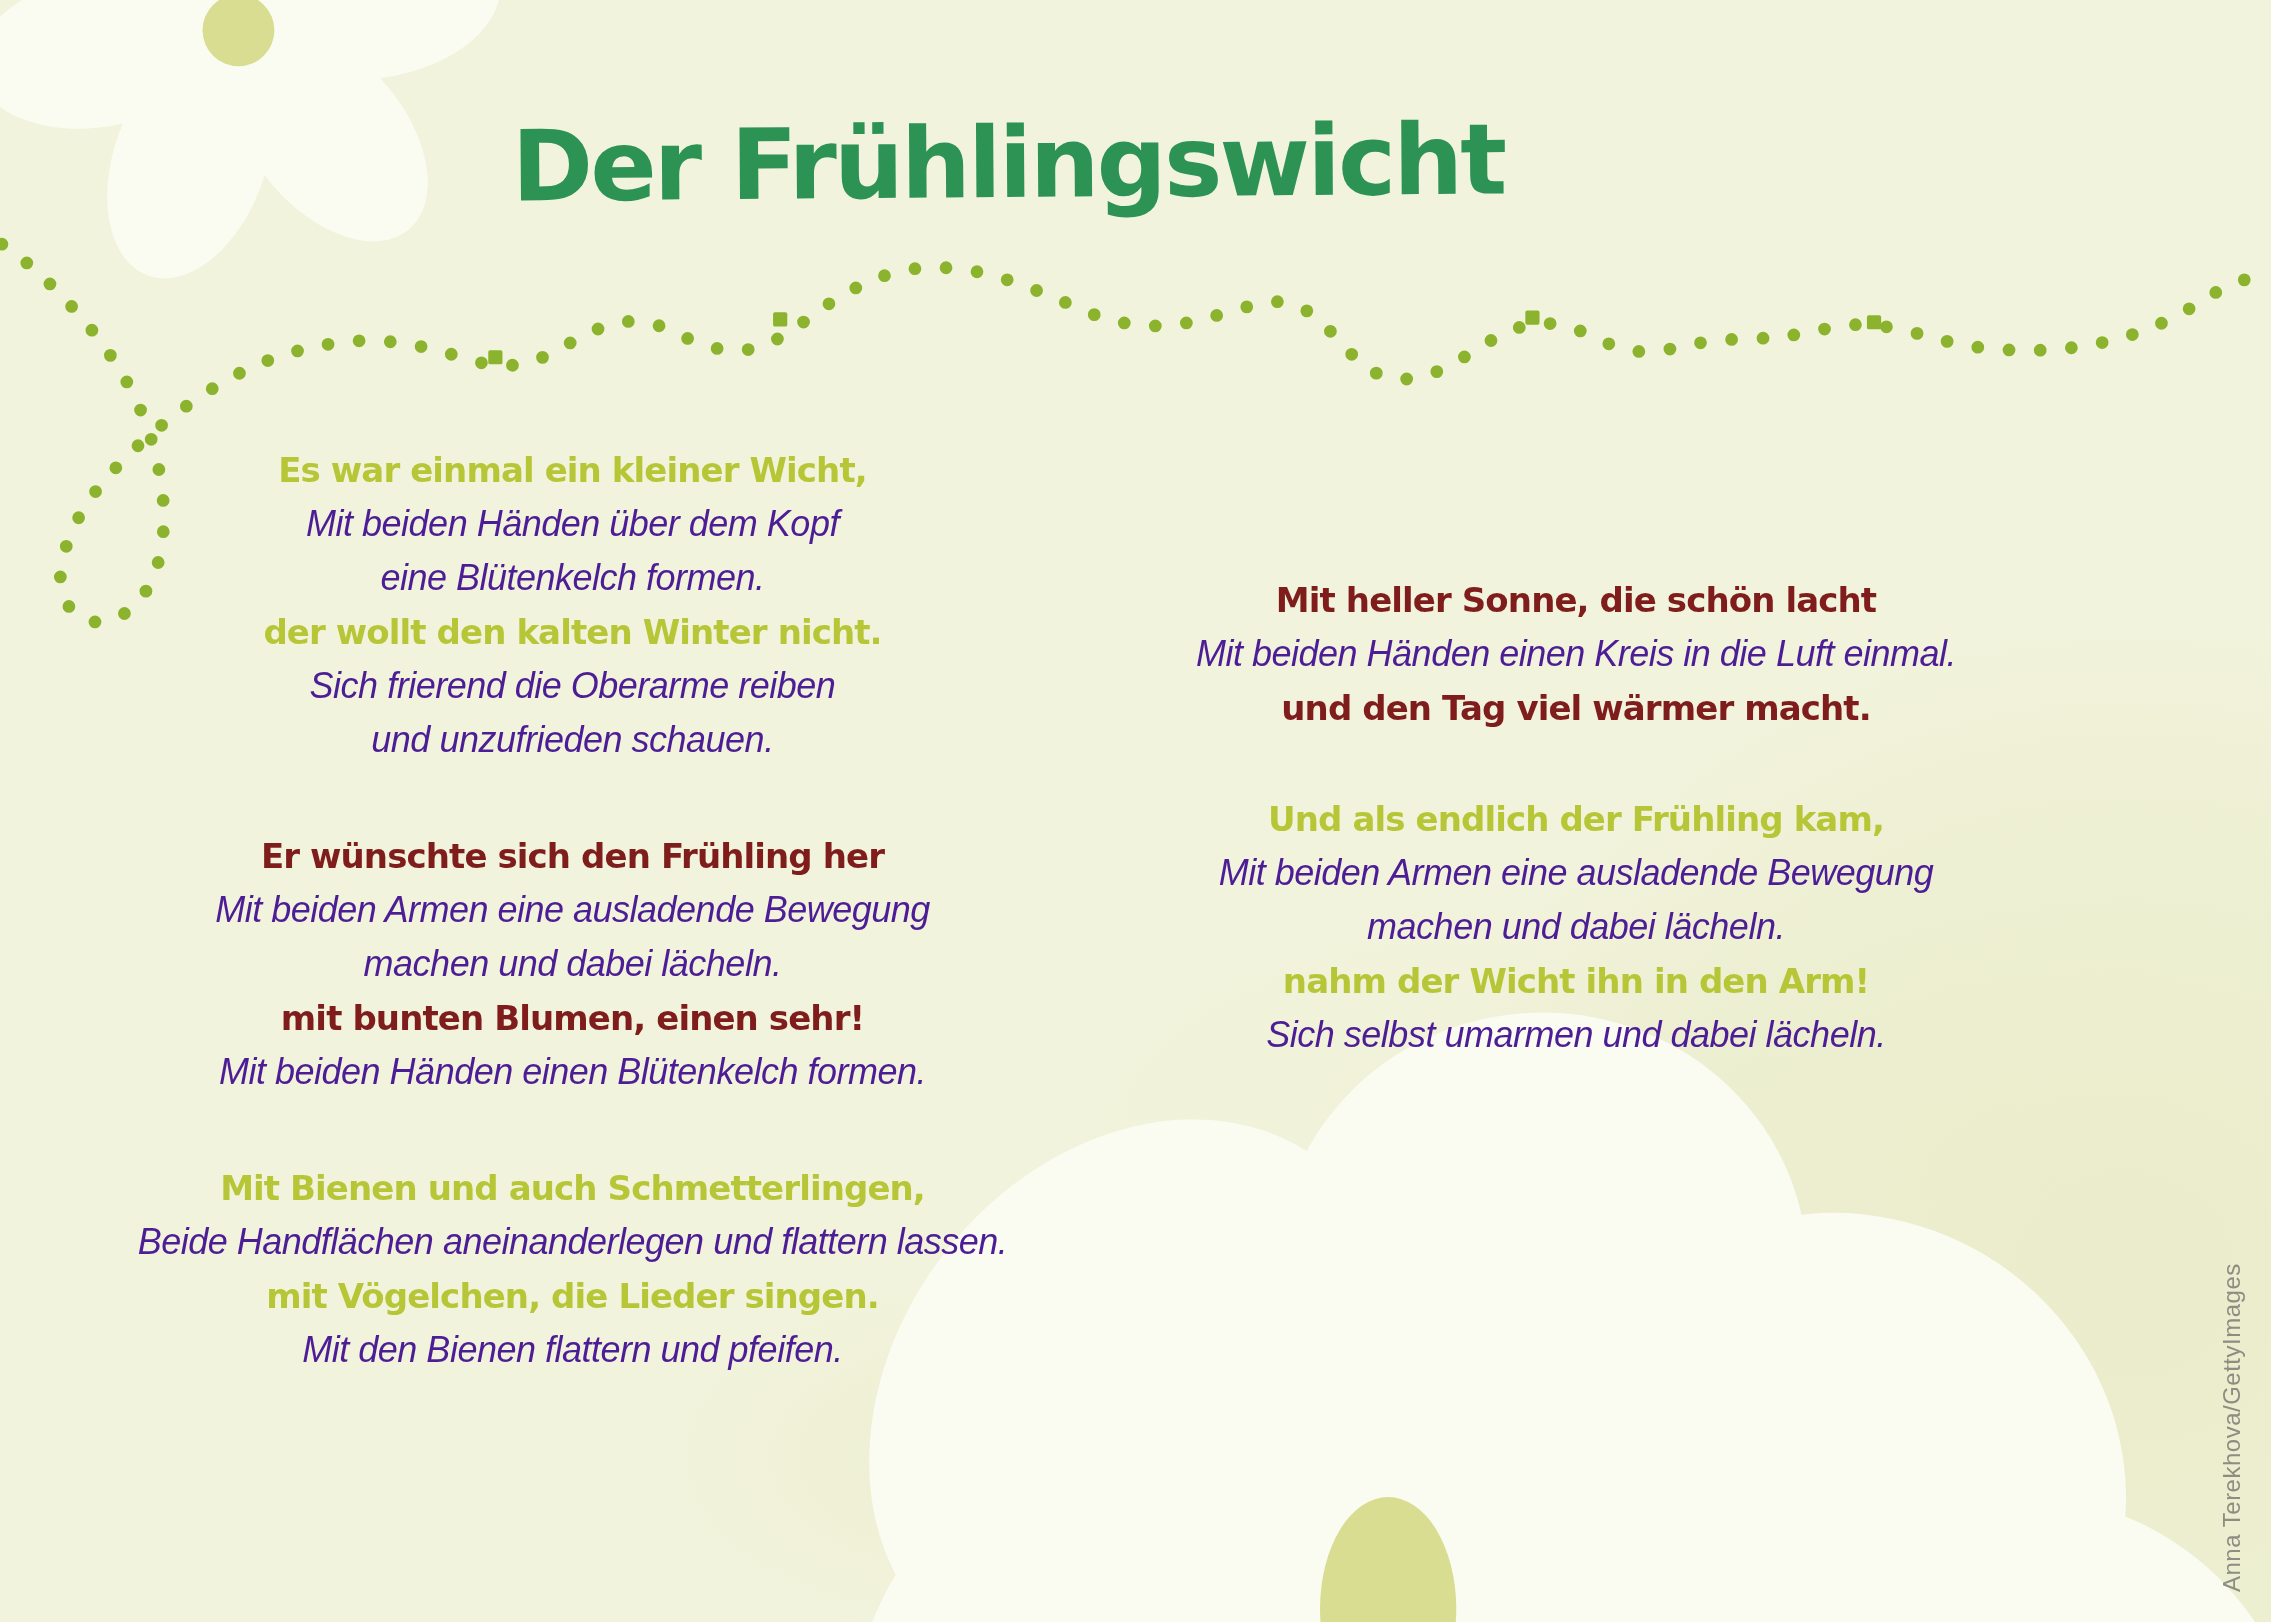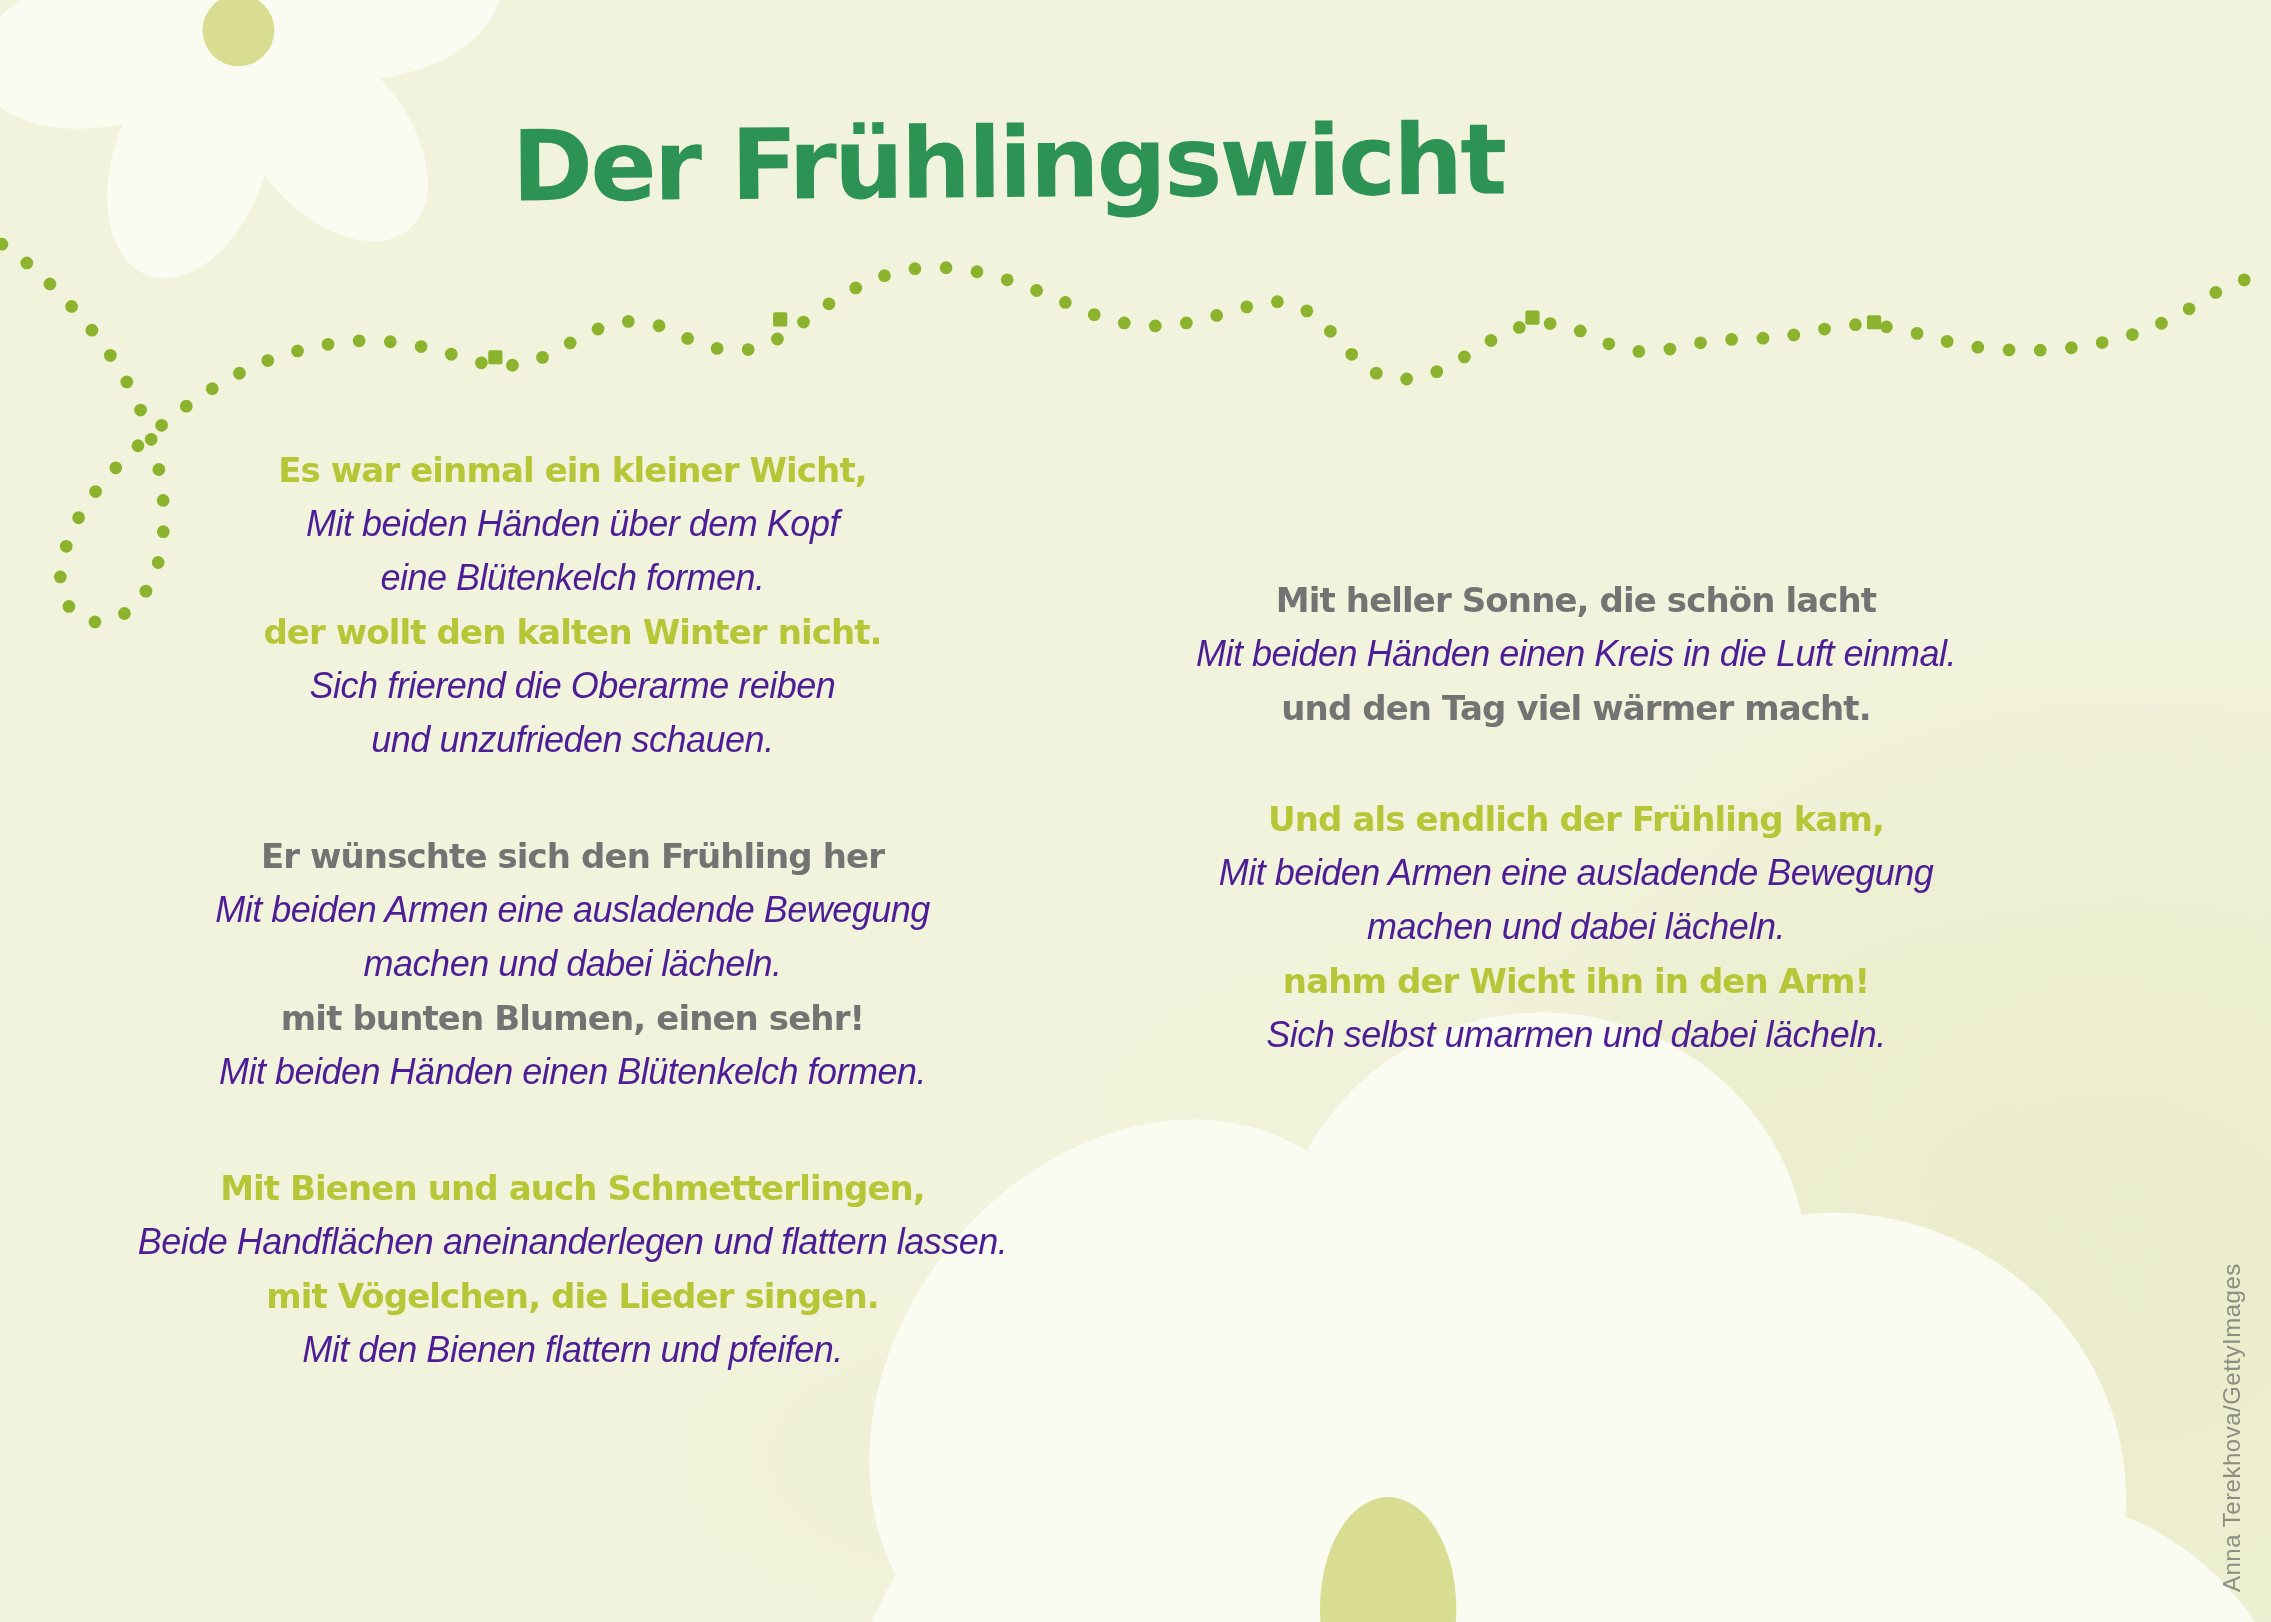--- a/index.html
+++ b/index.html
@@ -39,21 +39,21 @@
     height:54px;line-height:54px;
     white-space:nowrap;
   }
   .line.h-lime,.line.h-green{
     font-family:"DejaVu Sans",sans-serif;
     font-weight:bold;
     font-size:34px;
     letter-spacing:-0.9px;
   }
   .line.h-lime{color:#b7c636;}
-  .line.h-green{color:#737373;}
+  .line.h-green{color:#7f1d1d;}
   .line.body{
     font-family:"Liberation Sans",sans-serif;
     font-style:italic;
     font-size:36px;
     letter-spacing:-0.5px;
     color:#4c1d95;
   }
 
   .credit{
     position:absolute;

